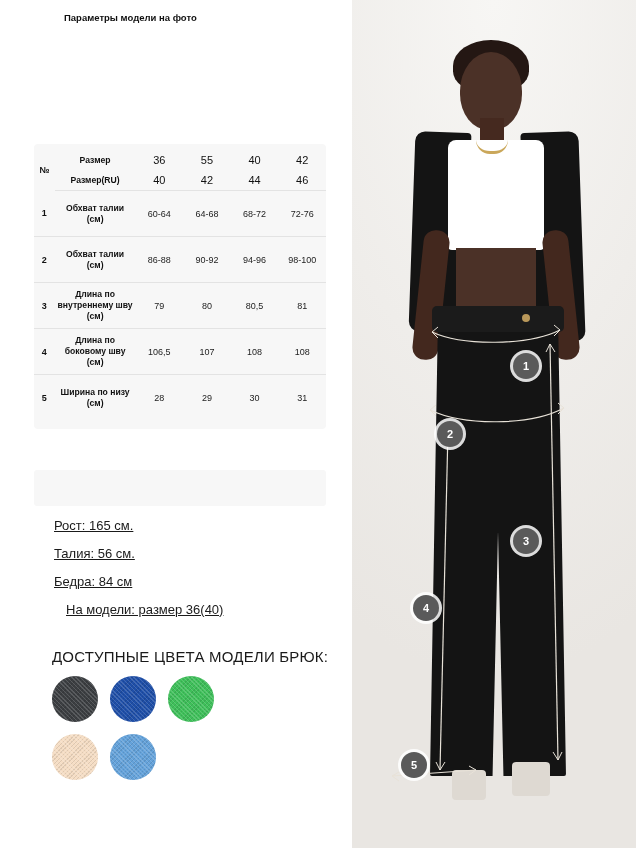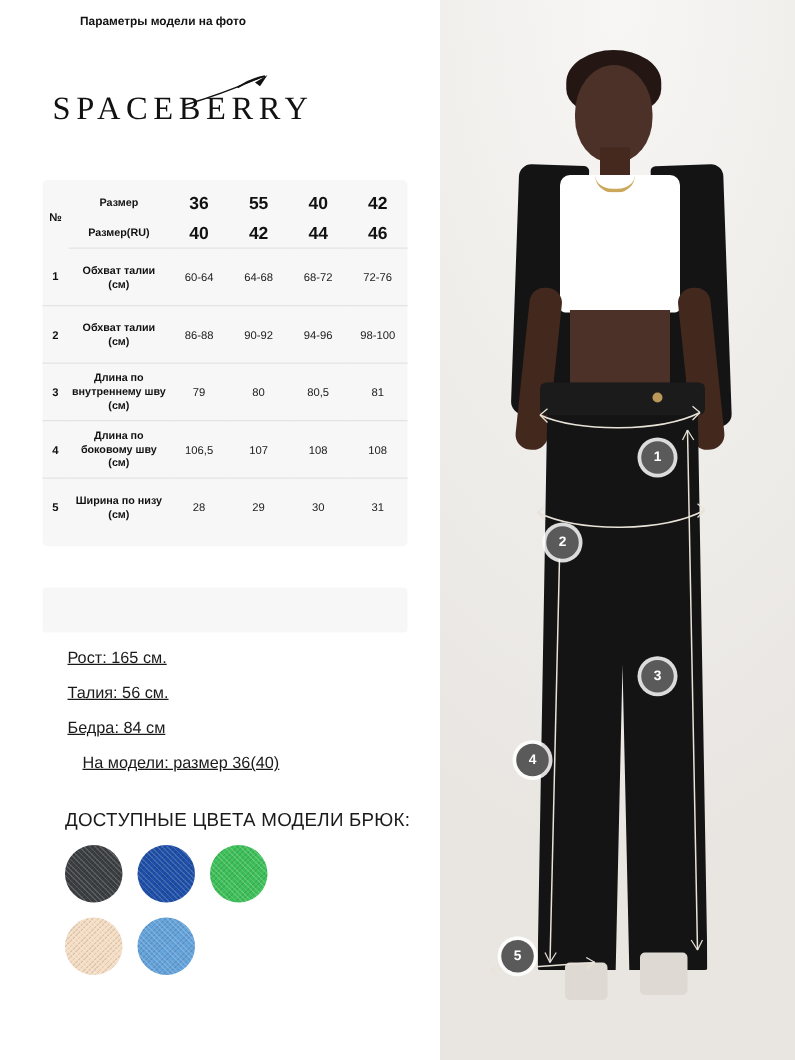--- a/index.html
+++ b/index.html
@@ -81,21 +81,21 @@
     font-size: 8.6px;
     line-height: 11px;
     color: #111;
     text-align: center;
   }
   .col-val {
     width: 46px;
     font-size: 9px;
     color: #222;
   }
-  .hdr-val { font-weight: bold; font-size: 14px; color: #111; }
+  .hdr-val { font-weight: normal; font-size: 11px; color: #111; }
   .row-sep td {
     border-bottom: 1px solid #e3e3e3;
   }
   .thin-row td { padding-top: 3px; padding-bottom: 3px; }
   .tall td { height: 46px; }
 
   
   #model-card {
     position: absolute;
     left: 34px;
@@ -256,28 +256,20 @@
   #b4 { left: 61px; top: 595px; }
   #b5 { left: 49px; top: 752px; }
 </style>
 </head>
 <body>
 
 <div id="page">
 
   <div id="left">
 
-    <div id="logo-wrap">
-      <svg id="logo-swoosh" viewBox="0 0 70 26">
-        <path d="M2 24 C22 18 44 10 62 2" stroke="#111" stroke-width="1.1" fill="none"></path>
-        <path d="M44 10 C50 6 56 3 66 1" stroke="#111" stroke-width="1.6" fill="none"></path>
-        <path d="M58 6 L68 0 L62 9 Z" fill="#111"></path>
-      </svg>
-      <div id="logo-text">SPACEBERRY</div>
-    </div>
 
     <div id="size-table-card">
       <table class="size-table">
         <tbody>
           <tr class="thin-row">
             <td class="col-num" rowspan="2">№</td>
             <td class="col-label">Размер</td>
             <td class="col-val hdr-val">36</td>
             <td class="col-val hdr-val">55</td>
             <td class="col-val hdr-val">40</td>

